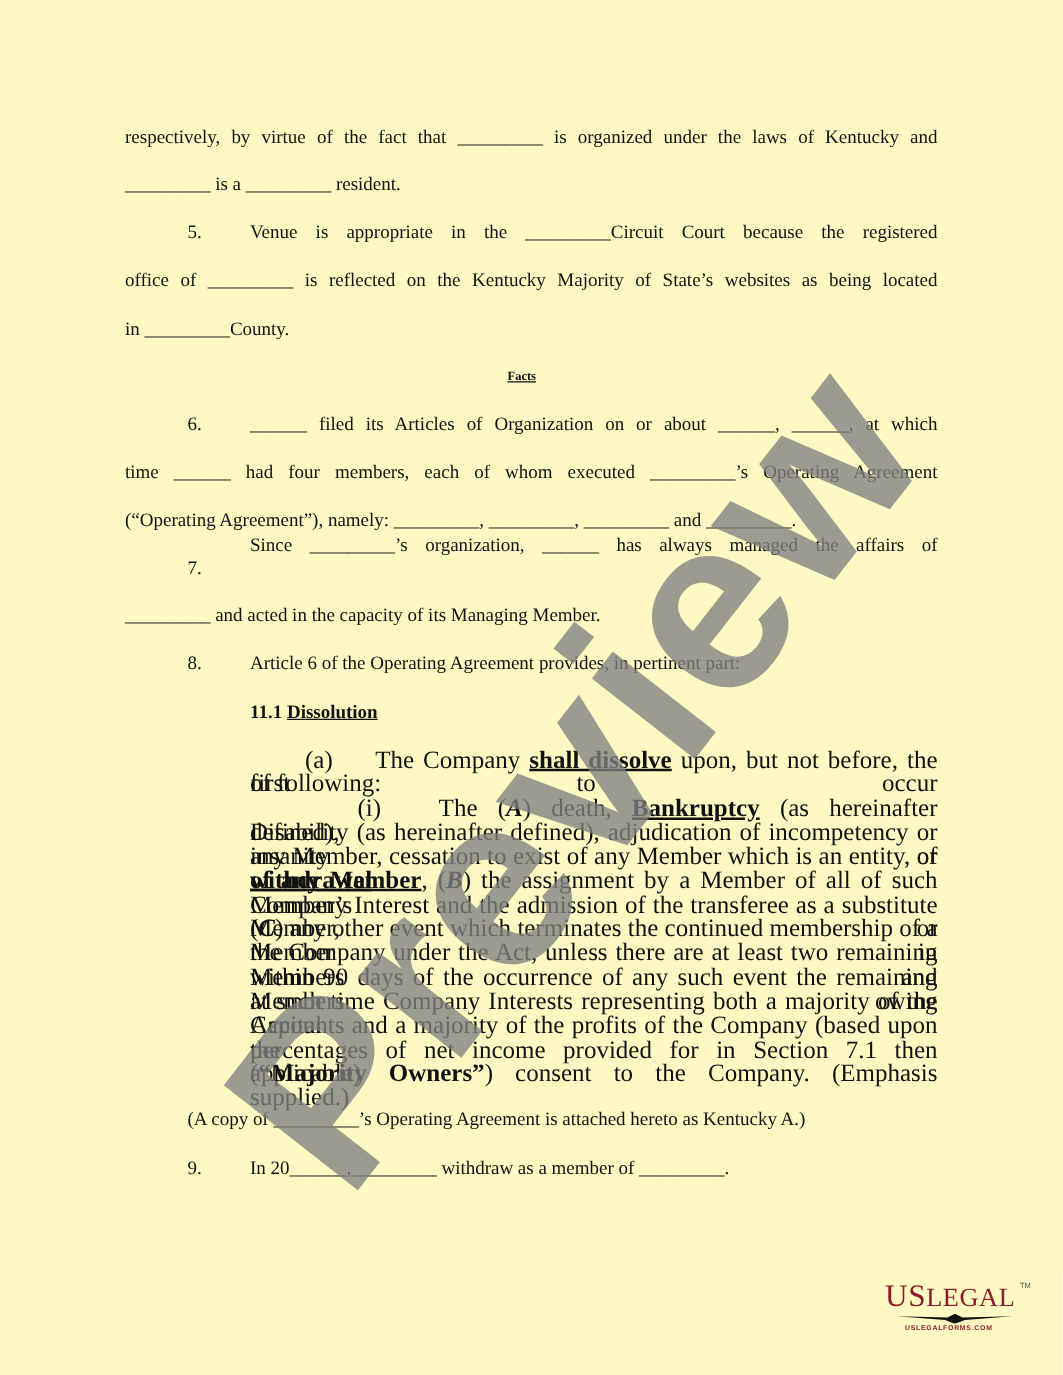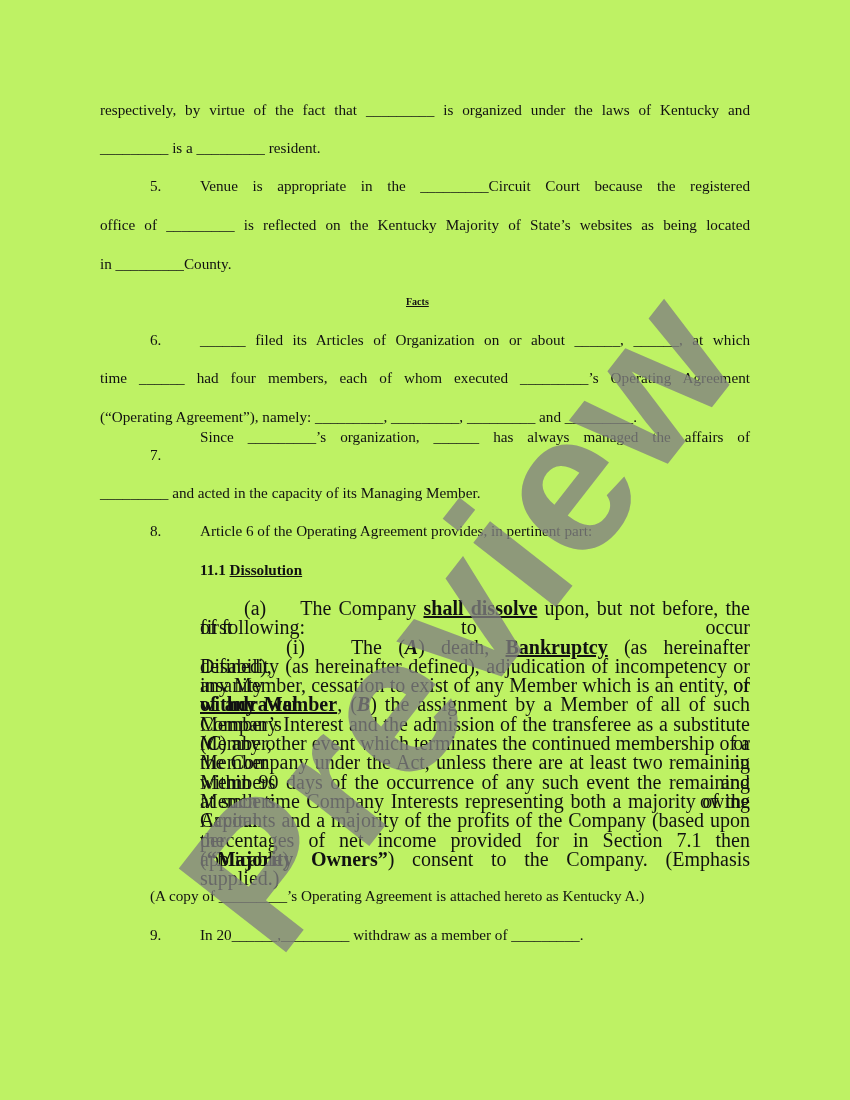--- a/index.html
+++ b/index.html
@@ -12,21 +12,21 @@
       height: 1100px;
       position: relative;
       overflow: hidden;
       font-family: "Liberation Serif", "DejaVu Serif", serif;
       color: #111111;
     }
     .page {
       position: absolute;
       left: 0; top: 0;
       width: 850px; height: 1100px;
-      background: #bef264;
+      background: #fef9c3;
     }
     .line {
       position: absolute;
       font-size: 15.2px;
       line-height: 18px;
       white-space: nowrap;
     }
     .justify {
       text-align: justify;
       text-align-last: justify;
@@ -185,14 +185,22 @@
     </span>
   </div>
 
   <div class="line" style="left:150px; top:887px;">(A copy of _________’s Operating Agreement is attached hereto as Kentucky A.)</div>
 
   <div class="num" style="left:150px; top:926px;">9.</div>
   <div class="line" style="left:200px; top:926px;">In 20______,_________ withdraw as a member of _________.</div>
 
   <div class="watermark">Preview</div>
 
+  <div class="logo">
+    <div class="logo-text"><span>US</span><span class="small">LEGAL</span></div>
+    <div class="logo-tm">TM</div>
+    <svg class="logo-eagle" viewBox="0 0 92 8">
+      <path d="M0 2 L40 3 L46 0 L52 3 L92 2 L54 5 L46 8 L38 5 Z" fill="#111"></path>
+    </svg>
+    <div class="logo-url">USLEGALFORMS.COM</div>
+  </div>
 
 </div>
 
 </body></html>

